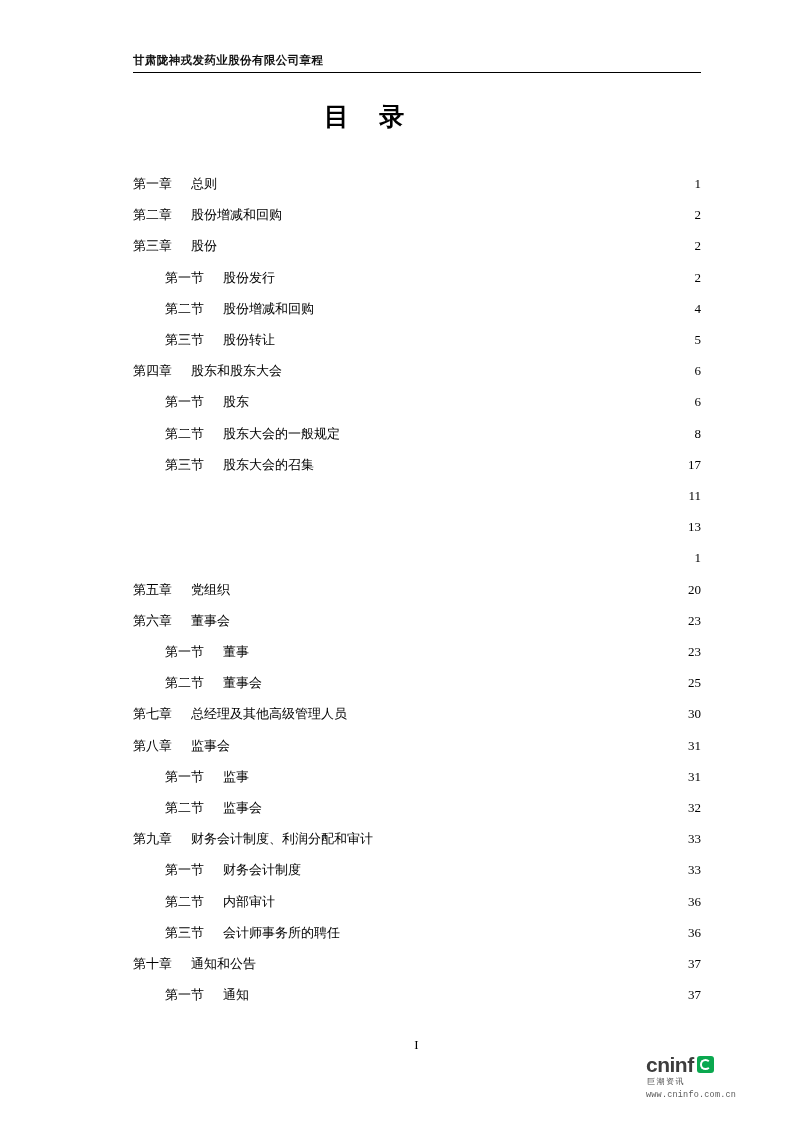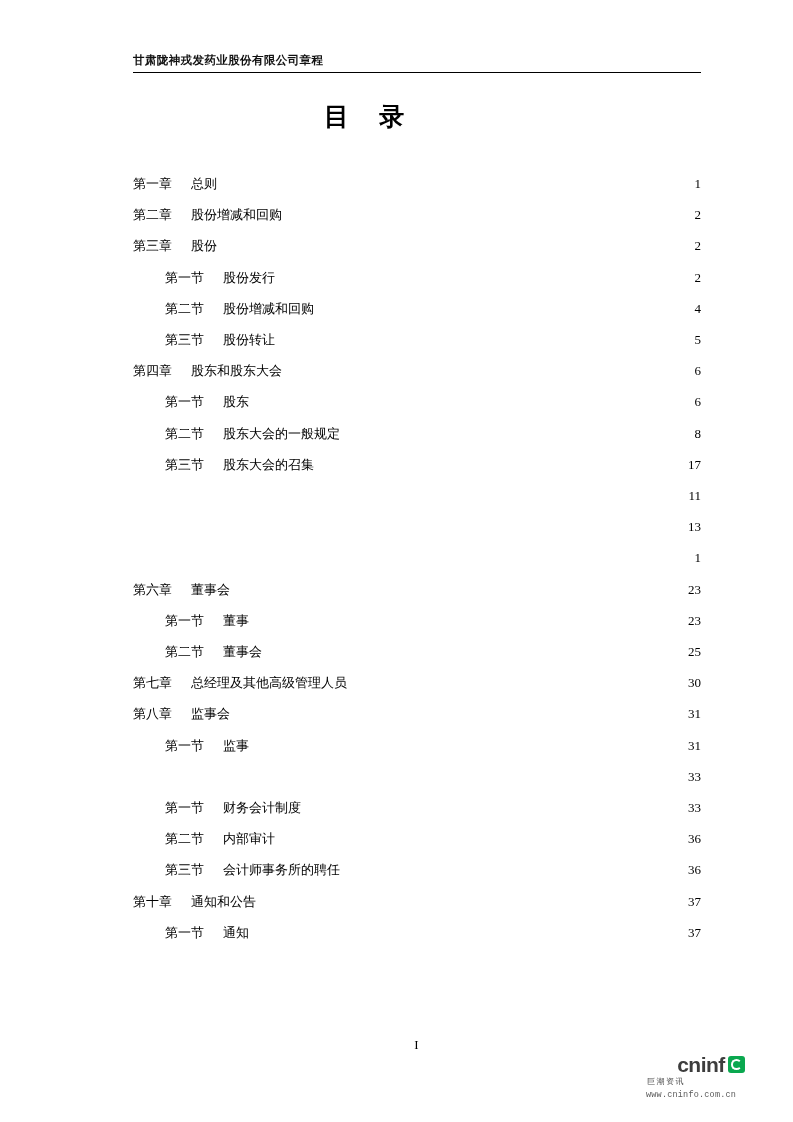--- a/index.html
+++ b/index.html
@@ -120,21 +120,21 @@
   .logo {
     position: absolute;
     right: 37px;
     bottom: 22px;
     text-align: left;
     width: 130px;
   }
   .logo-row {
     display: flex;
     align-items: center;
-    justify-content: center;
+    justify-content: flex-start;
   }
   .logo-word {
     font-family: "Liberation Sans", sans-serif;
     font-size: 21px;
     font-weight: bold;
     color: #3d3d3d;
     letter-spacing: -0.5px;
     line-height: 21px;
   }
   .logo-mark {
@@ -242,20 +242,25 @@
       </div>
       <div class="toc-entry level-2">
         <span class="toc-dots"></span>
         <span class="toc-page">13</span>
       </div>
       <div class="toc-entry level-2">
         <span class="toc-dots"></span>
         <span class="toc-page">1</span>
       </div>
       <div class="toc-entry level-1">
+        <span class="toc-label"><span class="num">第五章</span><span class="txt">党组织</span></span>
+        <span class="toc-dots"></span>
+        <span class="toc-page">20</span>
+      </div>
+      <div class="toc-entry level-1">
         <span class="toc-label"><span class="num">第六章</span><span class="txt">董事会</span></span>
         <span class="toc-dots"></span>
         <span class="toc-page">23</span>
       </div>
       <div class="toc-entry level-2">
         <span class="toc-label"><span class="num">第一节</span><span class="txt">董事</span></span>
         <span class="toc-dots"></span>
         <span class="toc-page">23</span>
       </div>
       <div class="toc-entry level-2">
@@ -271,21 +276,27 @@
       <div class="toc-entry level-1">
         <span class="toc-label"><span class="num">第八章</span><span class="txt">监事会</span></span>
         <span class="toc-dots"></span>
         <span class="toc-page">31</span>
       </div>
       <div class="toc-entry level-2">
         <span class="toc-label"><span class="num">第一节</span><span class="txt">监事</span></span>
         <span class="toc-dots"></span>
         <span class="toc-page">31</span>
       </div>
-      <div class="toc-entry level-1">
+      <div class="toc-entry level-2">
+        <span class="toc-label"><span class="num">第二节</span><span class="txt">监事会</span></span>
+        <span class="toc-dots"></span>
+        <span class="toc-page">32</span>
+      </div>
+      <div class="toc-entry level-1">
+        <span class="toc-label"><span class="num">第九章</span><span class="txt">财务会计制度、利润分配和审计</span></span>
         <span class="toc-dots"></span>
         <span class="toc-page">33</span>
       </div>
       <div class="toc-entry level-2">
         <span class="toc-label"><span class="num">第一节</span><span class="txt">财务会计制度</span></span>
         <span class="toc-dots"></span>
         <span class="toc-page">33</span>
       </div>
       <div class="toc-entry level-2">
         <span class="toc-label"><span class="num">第二节</span><span class="txt">内部审计</span></span>

